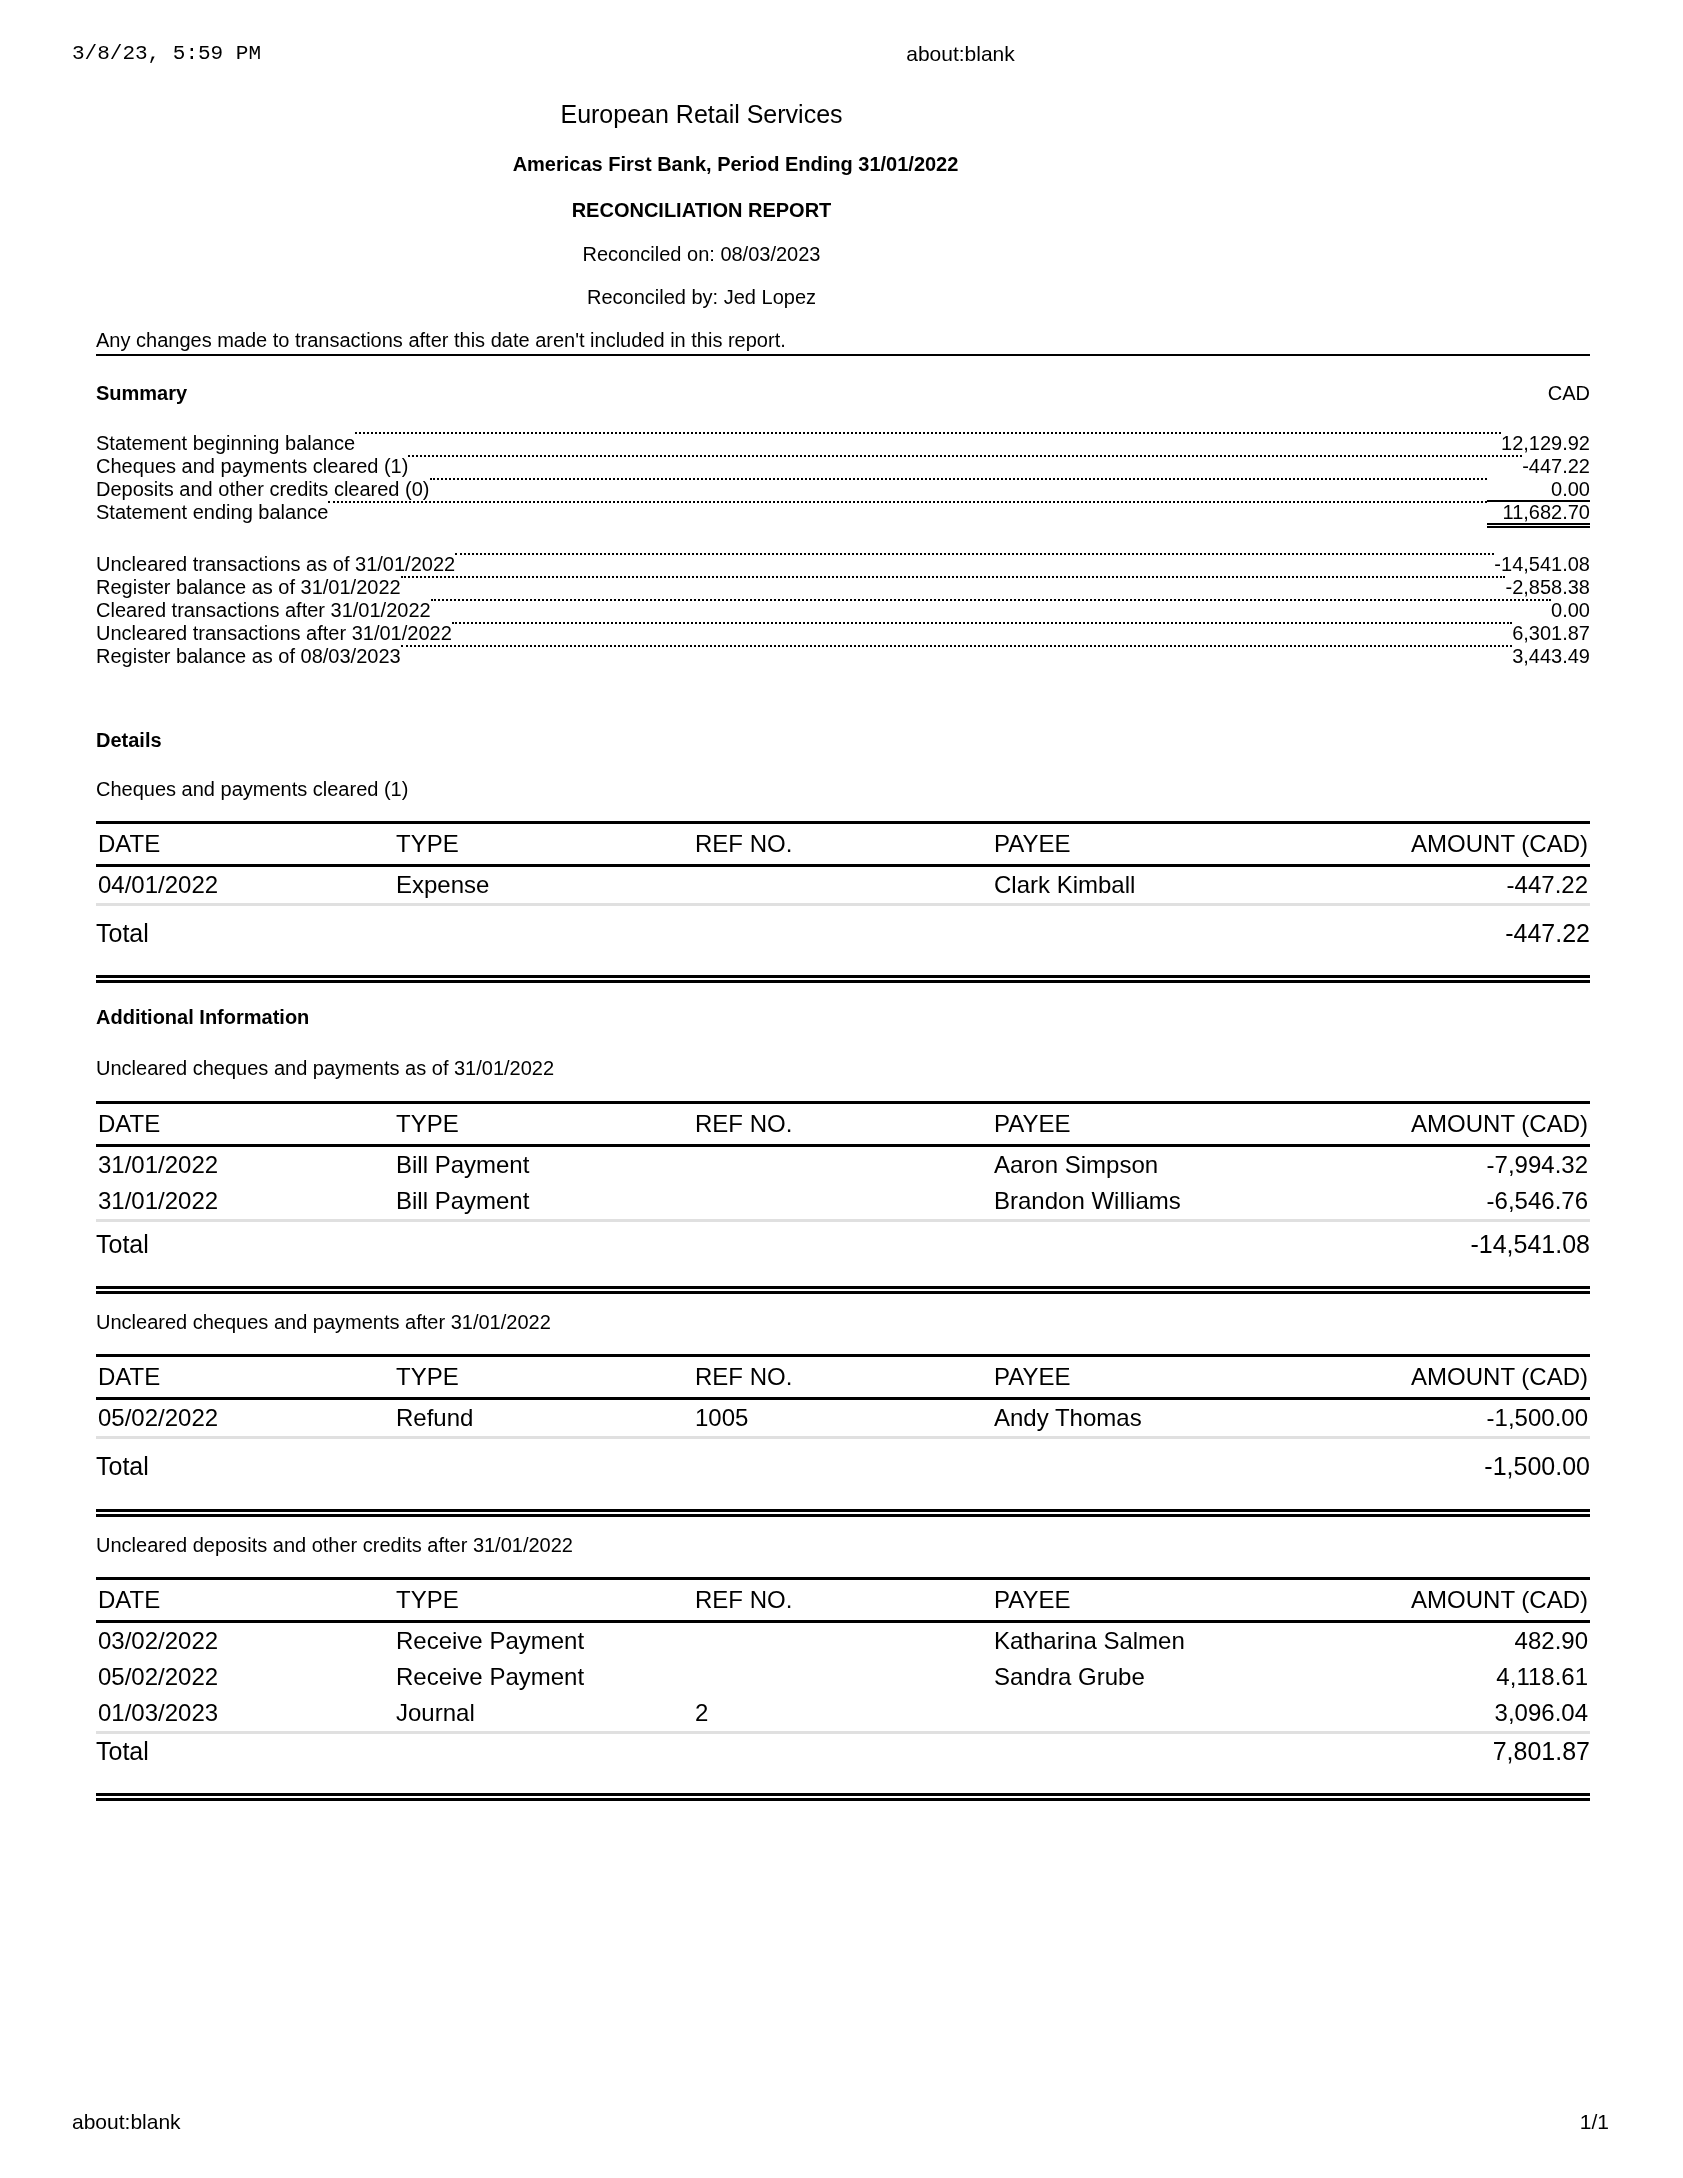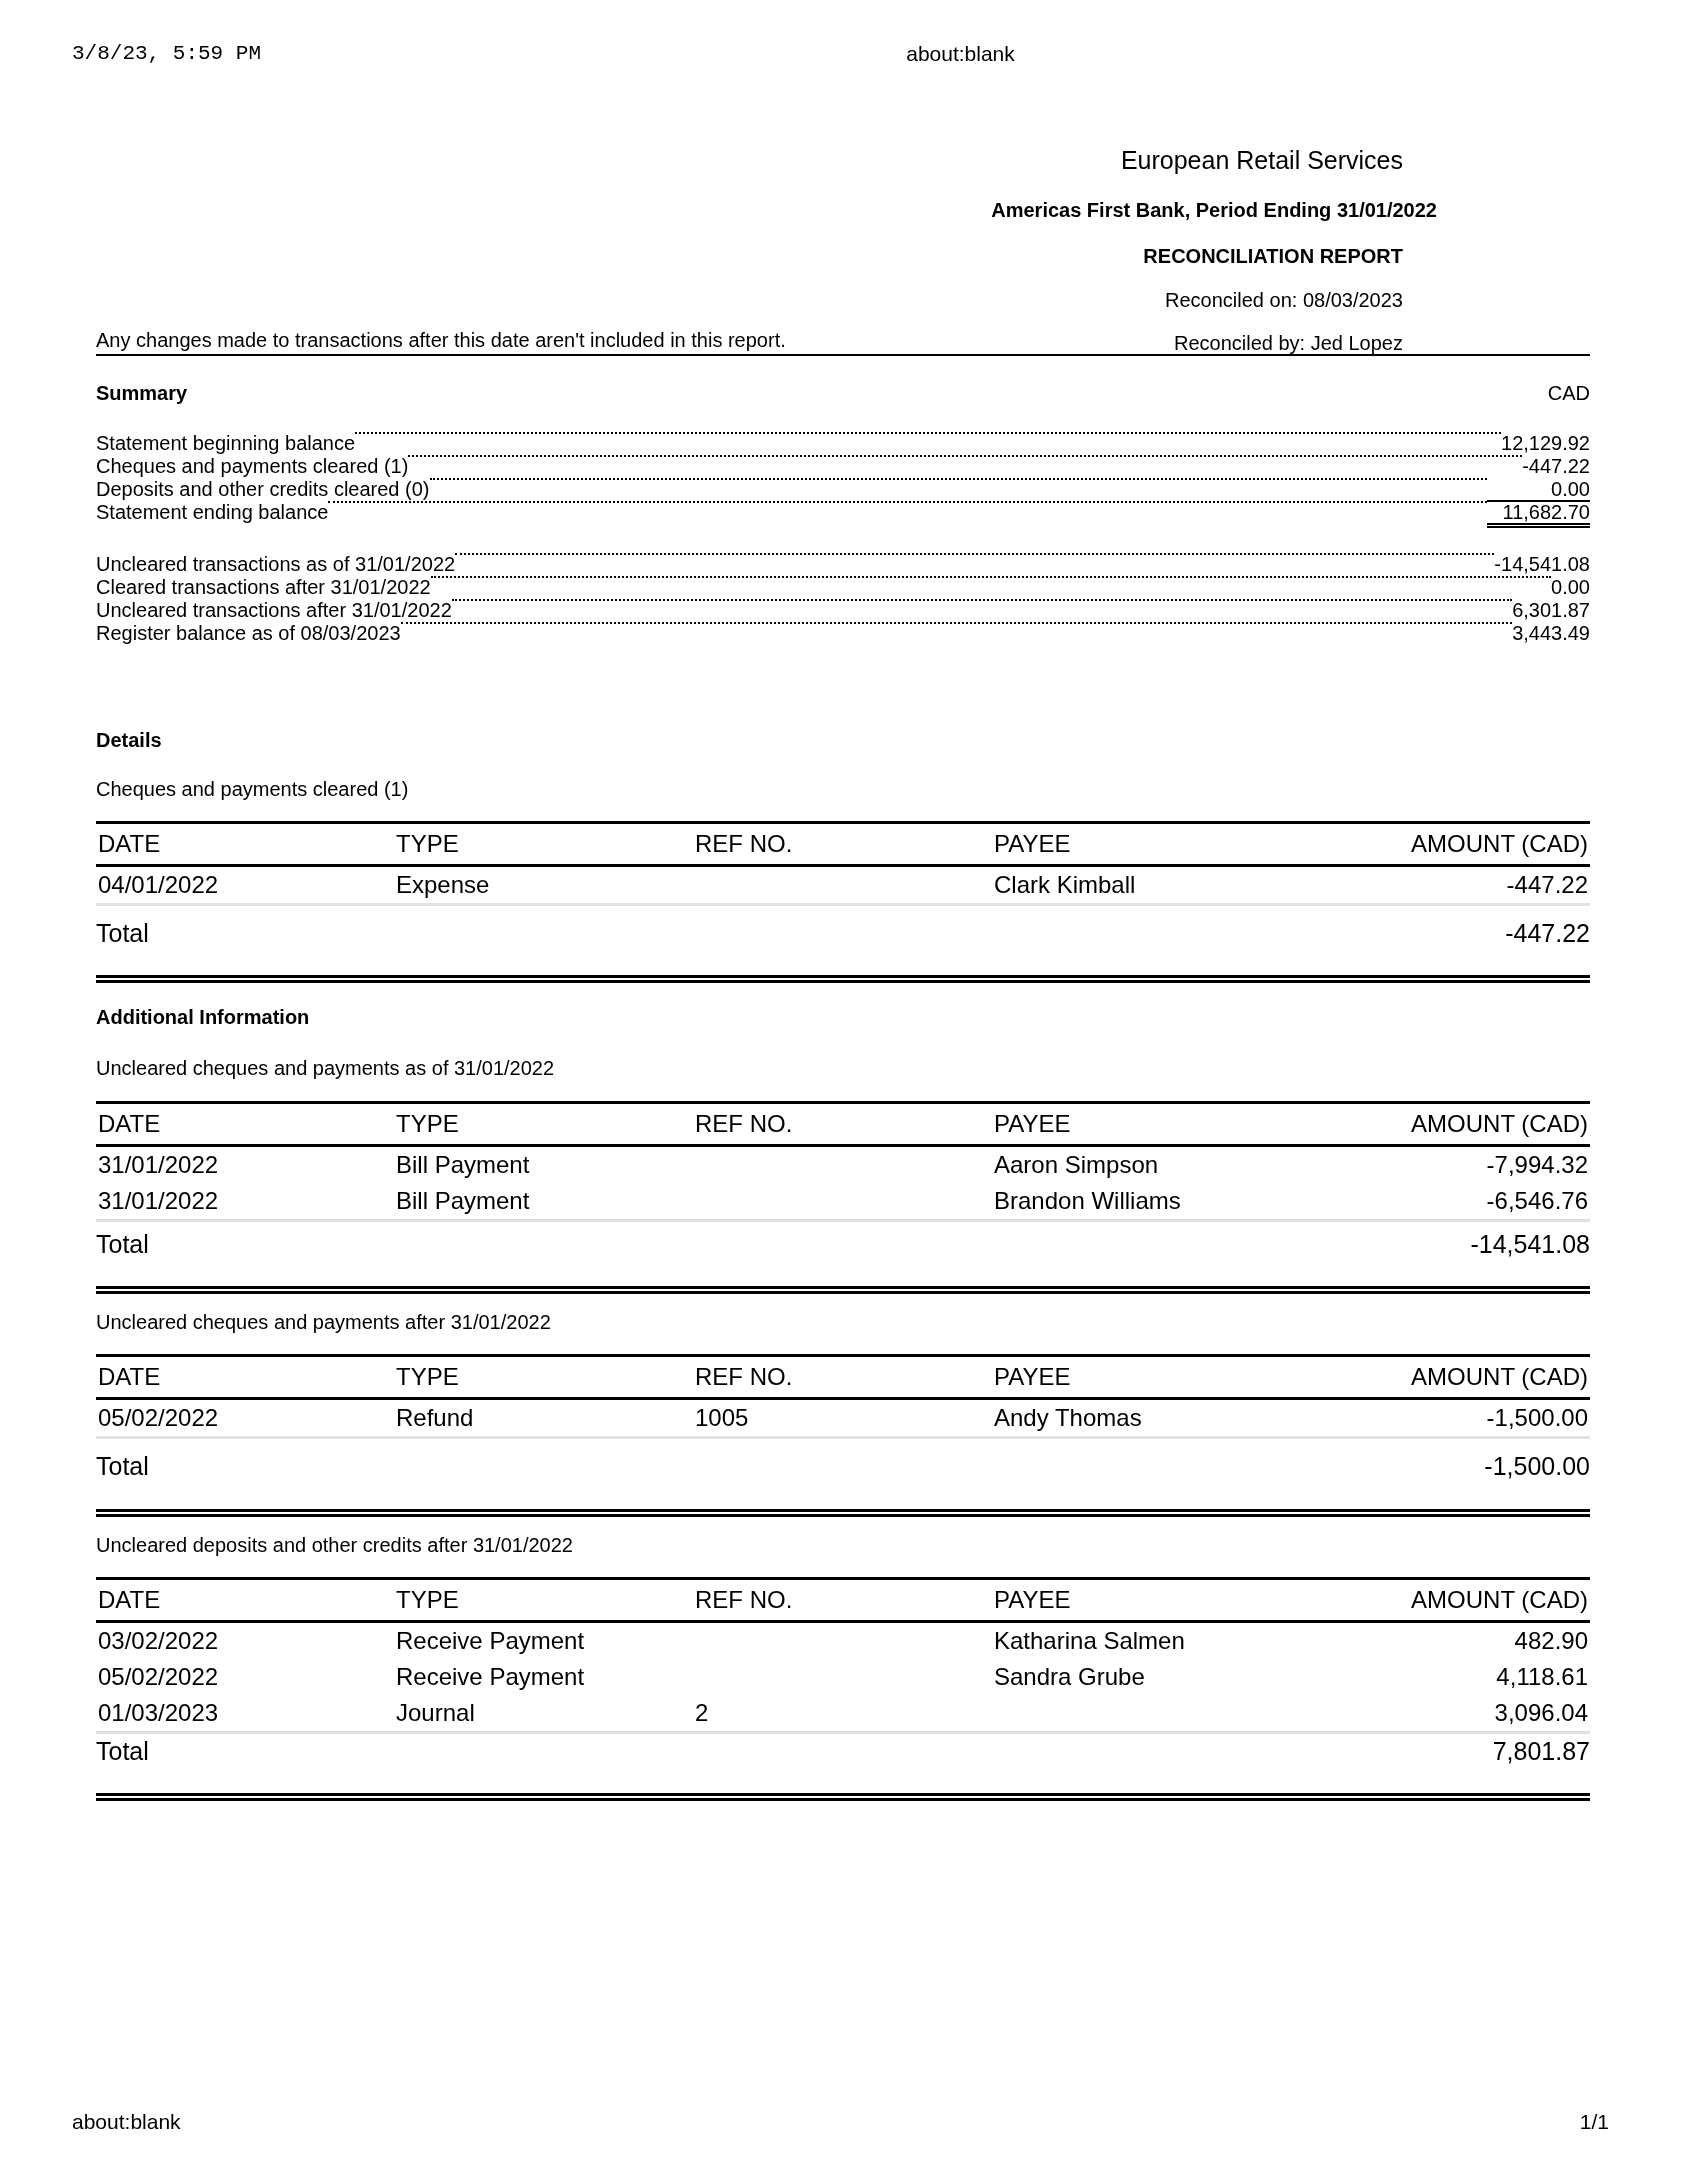--- a/index.html
+++ b/index.html
@@ -3,21 +3,21 @@
 <meta charset="utf-8">
 <style>
   html, body { margin: 0; padding: 0; background: #ffffff; }
   body {
     width: 1683px; height: 2178px; position: relative; overflow: hidden;
     font-family: "Liberation Sans", sans-serif; color: #000;
   }
   .abs { position: absolute; }
   .hdr { font-size: 21px; top: 42px; }
   .ftr { font-size: 21px; top: 2110px; }
-  .center { left: 0; width: 1403px; text-align: right; margin-top: 46px; }
+  .center { left: 0; width: 1403px; text-align: center; }
 
   .title { font-size: 25px; top: 100px; }
   .sub-bold { font-size: 20px; font-weight: bold; }
   .sub { font-size: 20px; }
 
   .notice { position: absolute; left: 96px; width: 1494px; top: 329px; font-size: 20px;
             border-bottom: 2px solid #000; padding-bottom: 2px; }
 
   .sec-label { position: absolute; font-size: 20px; font-weight: bold; }
   .cad { position: absolute; right: 93px; font-size: 20px; }
@@ -89,20 +89,25 @@
   </div>
 </div>
 
 <div class="sumblock" style="top:553px;">
   <div class="srow">
     <span class="lbl">Uncleared transactions as of 31/01/2022</span>
     <span class="dots"></span>
     <span class="val">-14,541.08</span>
   </div>
   <div class="srow">
+    <span class="lbl">Register balance as of 31/01/2022</span>
+    <span class="dots"></span>
+    <span class="val">-2,858.38</span>
+  </div>
+  <div class="srow">
     <span class="lbl">Cleared transactions after 31/01/2022</span>
     <span class="dots"></span>
     <span class="val">0.00</span>
   </div>
   <div class="srow">
     <span class="lbl">Uncleared transactions after 31/01/2022</span>
     <span class="dots"></span>
     <span class="val">6,301.87</span>
   </div>
   <div class="srow">

